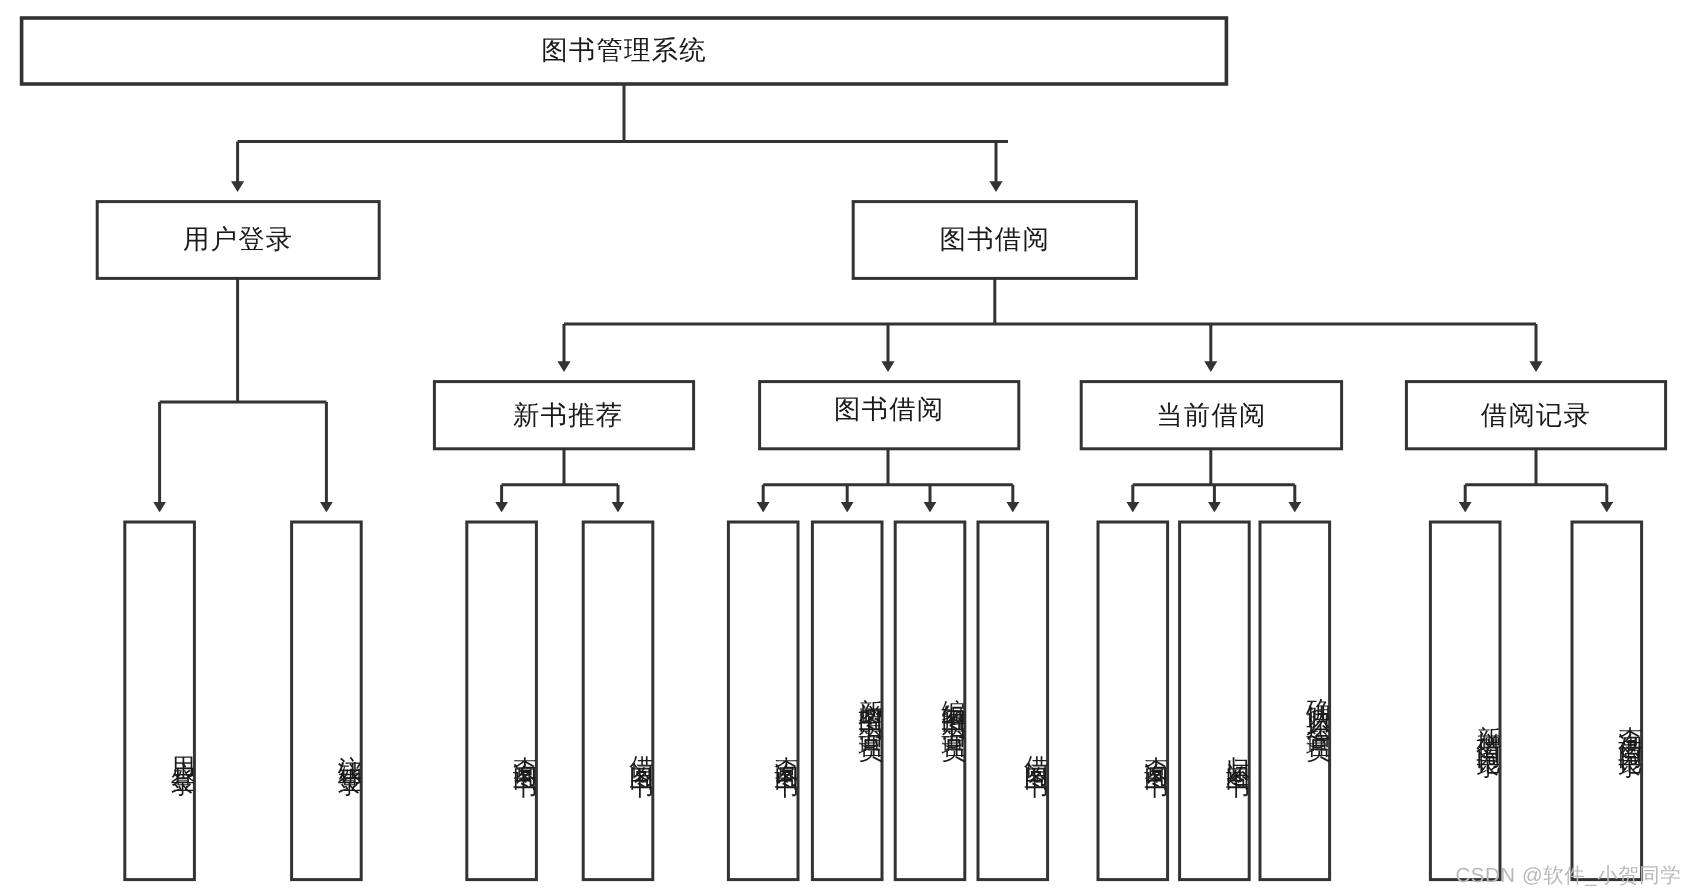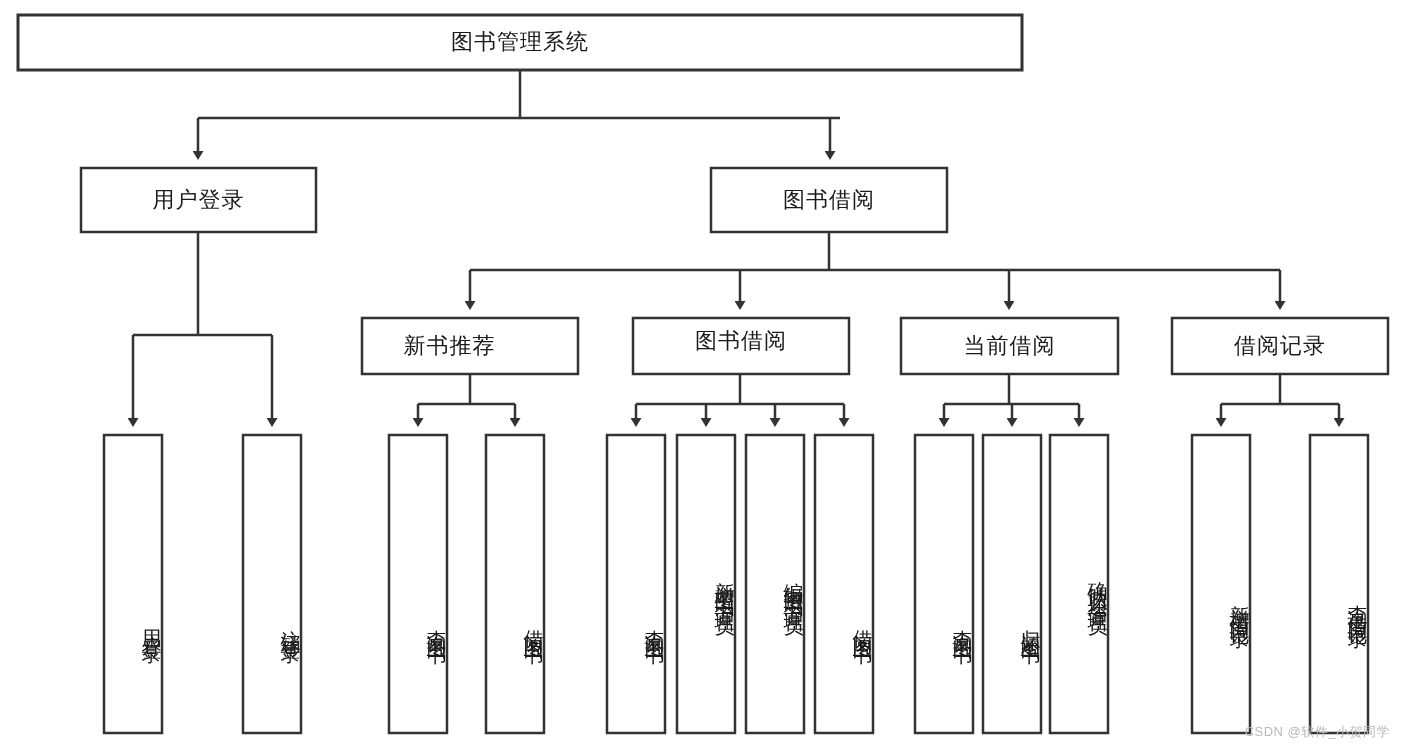--- a/index.html
+++ b/index.html
@@ -66,23 +66,23 @@
     font-size: 20px;
     letter-spacing: 5px;
     line-height: 1;
     white-space: nowrap;
     align-items: flex-start;
     justify-content: center;
     padding-top: 0px;
   }
   .watermark {
     position: absolute;
-    right: 15px;
+    right: 4px;
     bottom: 6px;
-    font-size: 13px;
+    font-size: 17px;
     color: #b9b9b9;
     font-family: "Liberation Sans", "DejaVu Sans", sans-serif;
     white-space: nowrap;
     letter-spacing: 0.5px;
   }
 </style>
 </head>
 <body>
 
 <div id="diagram-root">
@@ -161,21 +161,21 @@
     <path class="connector" d="M1221,404 L1339,404"></path>
     <path class="connector" d="M1221,404 L1221,419" marker-end="url(#arrow)"></path>
     <path class="connector" d="M1339,404 L1339,419" marker-end="url(#arrow)"></path>
   </svg>
 
   <div class="node-label horizontal root-label" style="left:18px; top:15px; width:1004px; height:55px;">图书管理系统</div>
 
   <div class="node-label horizontal" style="left:81px; top:168px; width:235px; height:64px;">用户登录</div>
   <div class="node-label horizontal" style="left:711px; top:168px; width:236px; height:64px;">图书借阅</div>
 
-  <div class="node-label horizontal" style="left:354px; top:318px; width:191px; height:56px;">新书推荐</div>
+  <div class="node-label horizontal" style="left:378px; top:318px; width:191px; height:56px;">新书推荐</div>
   <div class="node-label horizontal" style="left:633px; top:313px; width:216px; height:56px;">图书借阅</div>
   <div class="node-label horizontal" style="left:901px; top:318px; width:217px; height:56px;text-align:right;">当前借阅</div>
   <div class="node-label horizontal" style="left:1172px; top:318px; width:216px; height:56px;">借阅记录</div>
 
   <div class="node-label vertical" style="left:104px; top:435px; width:58px; height:298px; padding-top:80px;">用户登录</div>
   <div class="node-label vertical" style="left:243px; top:435px; width:58px; height:298px; padding-top:80px;">注销登录</div>
 
   <div class="node-label vertical" style="left:389px; top:435px; width:58px; height:298px; padding-top:80px;">查询图书</div>
   <div class="node-label vertical" style="left:486px; top:435px; width:58px; height:298px; padding-top:80px;">借阅图书</div>
 

